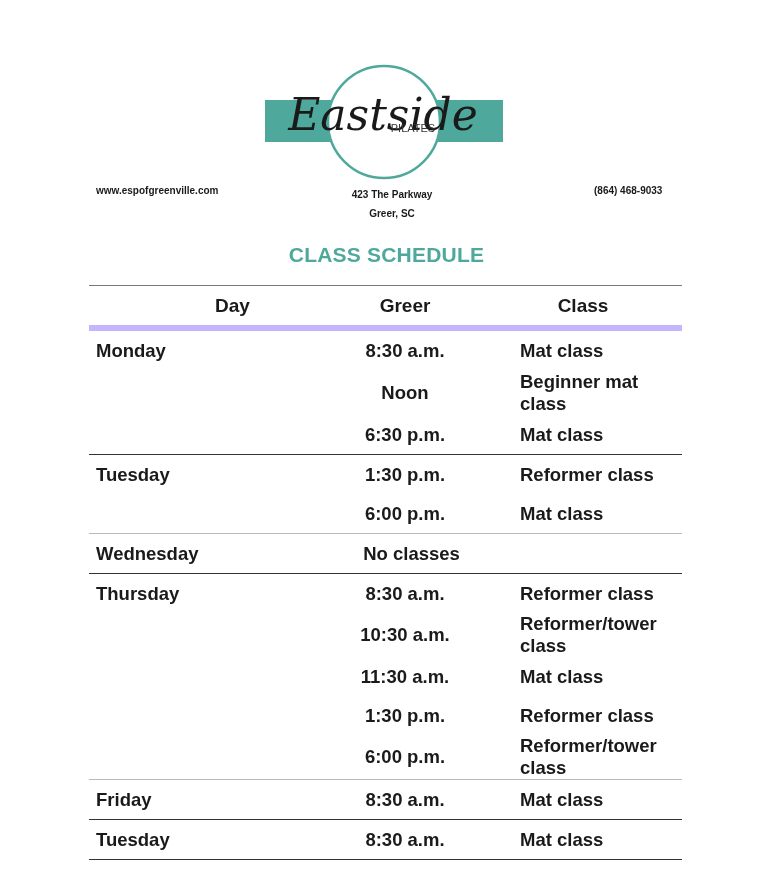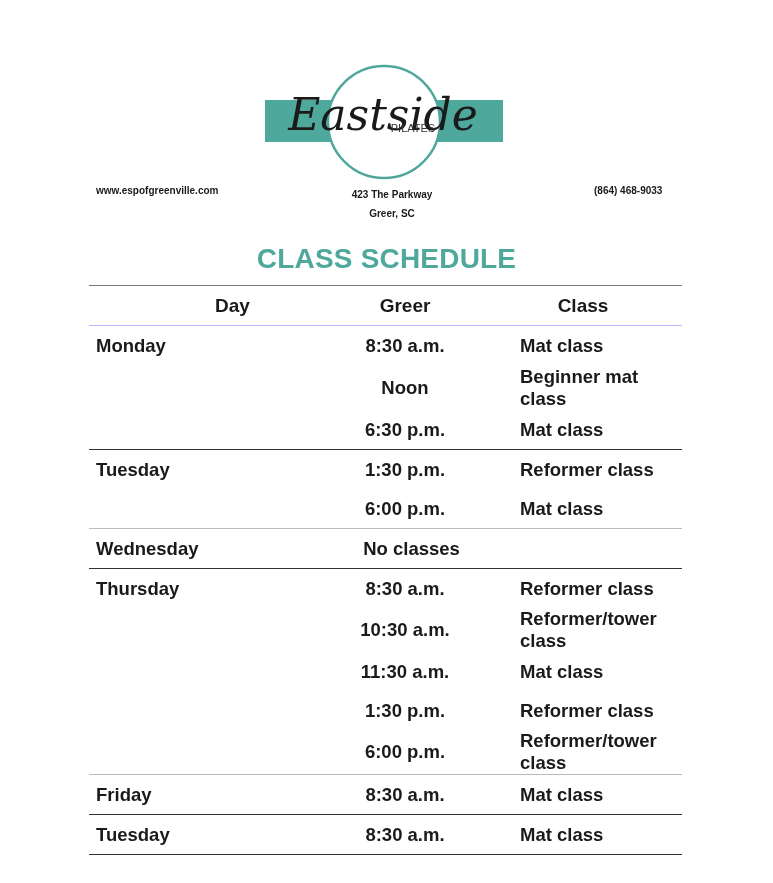--- a/index.html
+++ b/index.html
@@ -8,29 +8,29 @@
       font-family: "Liberation Sans", "DejaVu Sans", sans-serif;
       color: #1a1a1a;
     }
     .logo { position: absolute; left: 265px; top: 64px; width: 240px; height: 118px; }
     .contact { position: absolute; top: 185px; font-weight: bold; font-size: 10px; color: #1a1a1a; }
     .contact-web { left: 96px; }
     .contact-addr { left: 312px; width: 160px; text-align: center; line-height: 19px; }
     .contact-phone { left: 594px; }
     .title {
       position: absolute; top: 243px; left: 0; width: 773px; text-align: center;
-      font-weight: bold; font-size: 28px; letter-spacing: 0.2px;
+      font-weight: bold; font-size: 21px; letter-spacing: 0.2px;
     }
     table.schedule {
       position: absolute; left: 89px; top: 285px; width: 593px;
       border-collapse: collapse; font-weight: bold; font-size: 18.5px;
     }
     table.schedule th {
       font-size: 19px; height: 39px; padding: 0; text-align: center;
-      border-top: 1px solid #777; border-bottom: 1px solid #c4b5fd;
+      border-top: 1px solid #777; border-bottom: 6px solid #c4b5fd;
     }
     table.schedule td { height: 39px; padding: 0; vertical-align: middle; }
     td.day { width: 180px; padding-left: 7px !important; text-align: left; }
     td.time { width: 145px; text-align: center; }
     td.time.left { text-align: center; padding-left: 0; }
     td.cls { text-align: left; padding-left: 36px !important; }
     th.h-day { width: 187px; text-align: left; padding-left: 50px !important; }
     tr.group-end td { border-bottom: 1px solid #333; }
     tr.group-end-light td { border-bottom: 1px solid #bbb; }
     tr.first-row td { height: 40px; }

